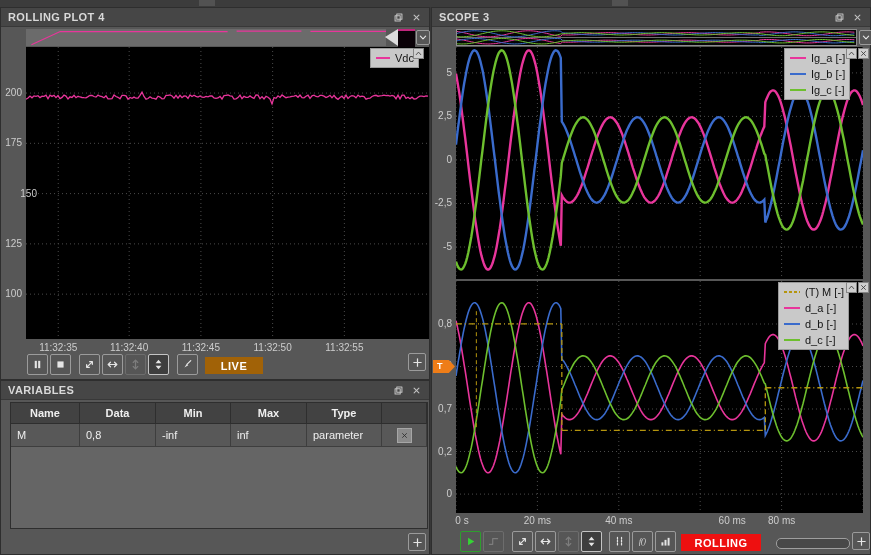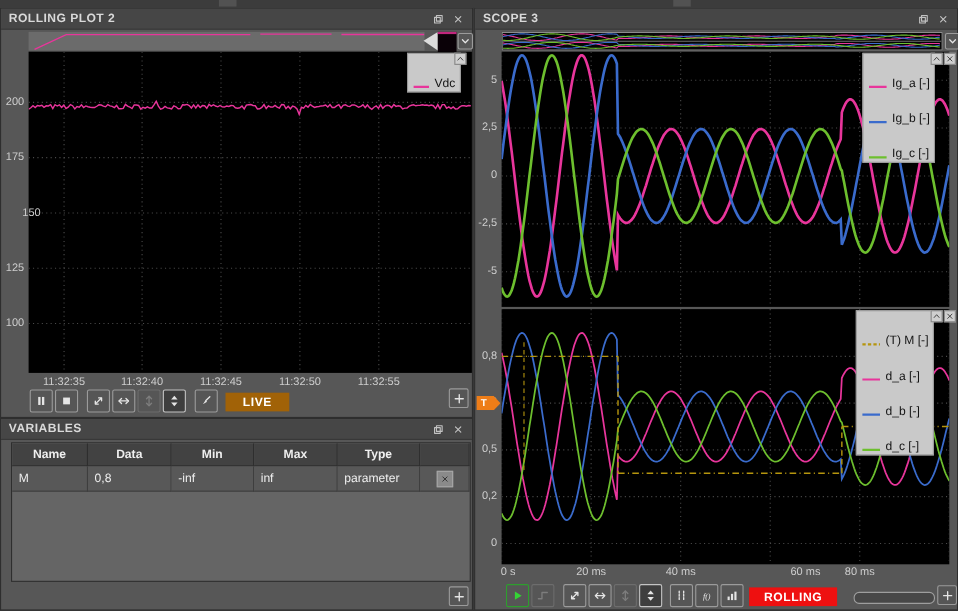--- a/index.html
+++ b/index.html
@@ -31,21 +31,21 @@
 
   .plot{position:absolute;background:#000}
   #roll-plot{left:25px;top:39px;width:403px;height:292px}
   #scope-top{left:24px;top:39px;width:407px;height:232px}
   #scope-bot{left:24px;top:273px;width:407px;height:232px}
 
   .ytick,.xtick{position:absolute;font-size:10px;color:#cdcdcd;white-space:nowrap}
   .ytick{text-align:right}
 
   .legend{position:absolute;background:#c9c9c9;border:1px solid #9a9a9a;padding:1px 4px;z-index:5}
-  .lg-row{display:flex;align-items:flex-end;gap:4px;height:32px;font-size:11px;color:#141414}
+  .lg-row{display:flex;align-items:center;gap:4px;height:16px;font-size:11px;color:#141414}
   .legend-btn{position:absolute;width:11px;height:11px;background:#cfcfcf;border:1px solid #868686;
               color:#3a3a3a;padding:0;display:flex;align-items:center;justify-content:center;z-index:6}
 
   .tbtn{position:absolute;width:21px;height:21px;background:#565656;border:1px solid #9b9b9b;
         border-radius:2px;color:#e5e5e5;padding:0;display:flex;align-items:center;justify-content:center}
   .tbtn.disabled{border-color:#6d6d6d;color:#7d7d7d}
   .tbtn.active{background:#3e3e3e;border-color:#c4c4c4}
   .tbtn.accent{color:#35d435;border-color:#2e9e2e}
   .tbtn.small{width:14px;height:15px}
 
@@ -74,21 +74,21 @@
 <body>
 
 <div id="app">
   <div class="topstrip">
     <i class="notch n1"></i>
     <i class="notch n2"></i>
   </div>
 
   <section class="panel" id="p-roll">
     <div class="titlebar">
-      <span class="tb-title">ROLLING PLOT 2</span>
+      <span class="tb-title">ROLLING PLOT 4</span>
       <button class="win-btn float">
           <svg viewBox="0 0 16 16" width="11" height="11" fill="none" stroke="currentColor" stroke-width="1.5" stroke-linecap="round" stroke-linejoin="round">
             <rect x="5.5" y="3" width="7.5" height="7.5"></rect>
             <rect x="3" y="5.5" width="7.5" height="7.5"></rect>
           </svg>
         </button>
       <button class="win-btn close">
           <svg viewBox="0 0 16 16" width="11" height="11" fill="none" stroke="currentColor" stroke-width="1.5" stroke-linecap="round" stroke-linejoin="round">
             <path d="M4.5 4.5 L11.5 11.5"></path>
             <path d="M11.5 4.5 L4.5 11.5"></path>
@@ -323,21 +323,21 @@
     <div id="scope-yticks-top">
         <span class="ytick" style="left: 0px; width: 20px; top: 58.9325px;">5</span>
         <span class="ytick" style="left: 0px; width: 20px; top: 102.443px;">2,5</span>
         <span class="ytick" style="left: 0px; width: 20px; top: 145.954px;">0</span>
         <span class="ytick" style="left: 0px; width: 20px; top: 189.465px;">-2,5</span>
         <span class="ytick" style="left: 0px; width: 20px; top: 232.976px;">-5</span>
       </div>
     <div id="scope-yticks-bot">
         <span class="ytick" style="left: 0px; width: 20px; top: 309.955px;">0,8</span>
         <span class="ytick" style="left: 0px; width: 20px; top: 352.485px;">0,6</span>
-        <span class="ytick" style="left: 0px; width: 20px; top: 395.015px;">0,5</span>
+        <span class="ytick" style="left: 0px; width: 20px; top: 395.015px;">0,7</span>
         <span class="ytick" style="left: 0px; width: 20px; top: 437.544px;">0,2</span>
         <span class="ytick" style="left: 0px; width: 20px; top: 480.074px;">0</span>
       </div>
     <div id="scope-xticks">
         <span class="xtick" style="top: 507px; left: 30px; transform: translateX(-50%);">0 s</span>
         <span class="xtick" style="top: 507px; left: 105.4px; transform: translateX(-50%);">20 ms</span>
         <span class="xtick" style="top: 507px; left: 186.8px; transform: translateX(-50%);">40 ms</span>
         <span class="xtick" style="top: 507px; left: 268.2px; transform: translateX(-50%); margin-left: 32px;">60 ms</span>
         <span class="xtick" style="top: 507px; left: 349.6px; transform: translateX(-50%);">80 ms</span>
       </div>

